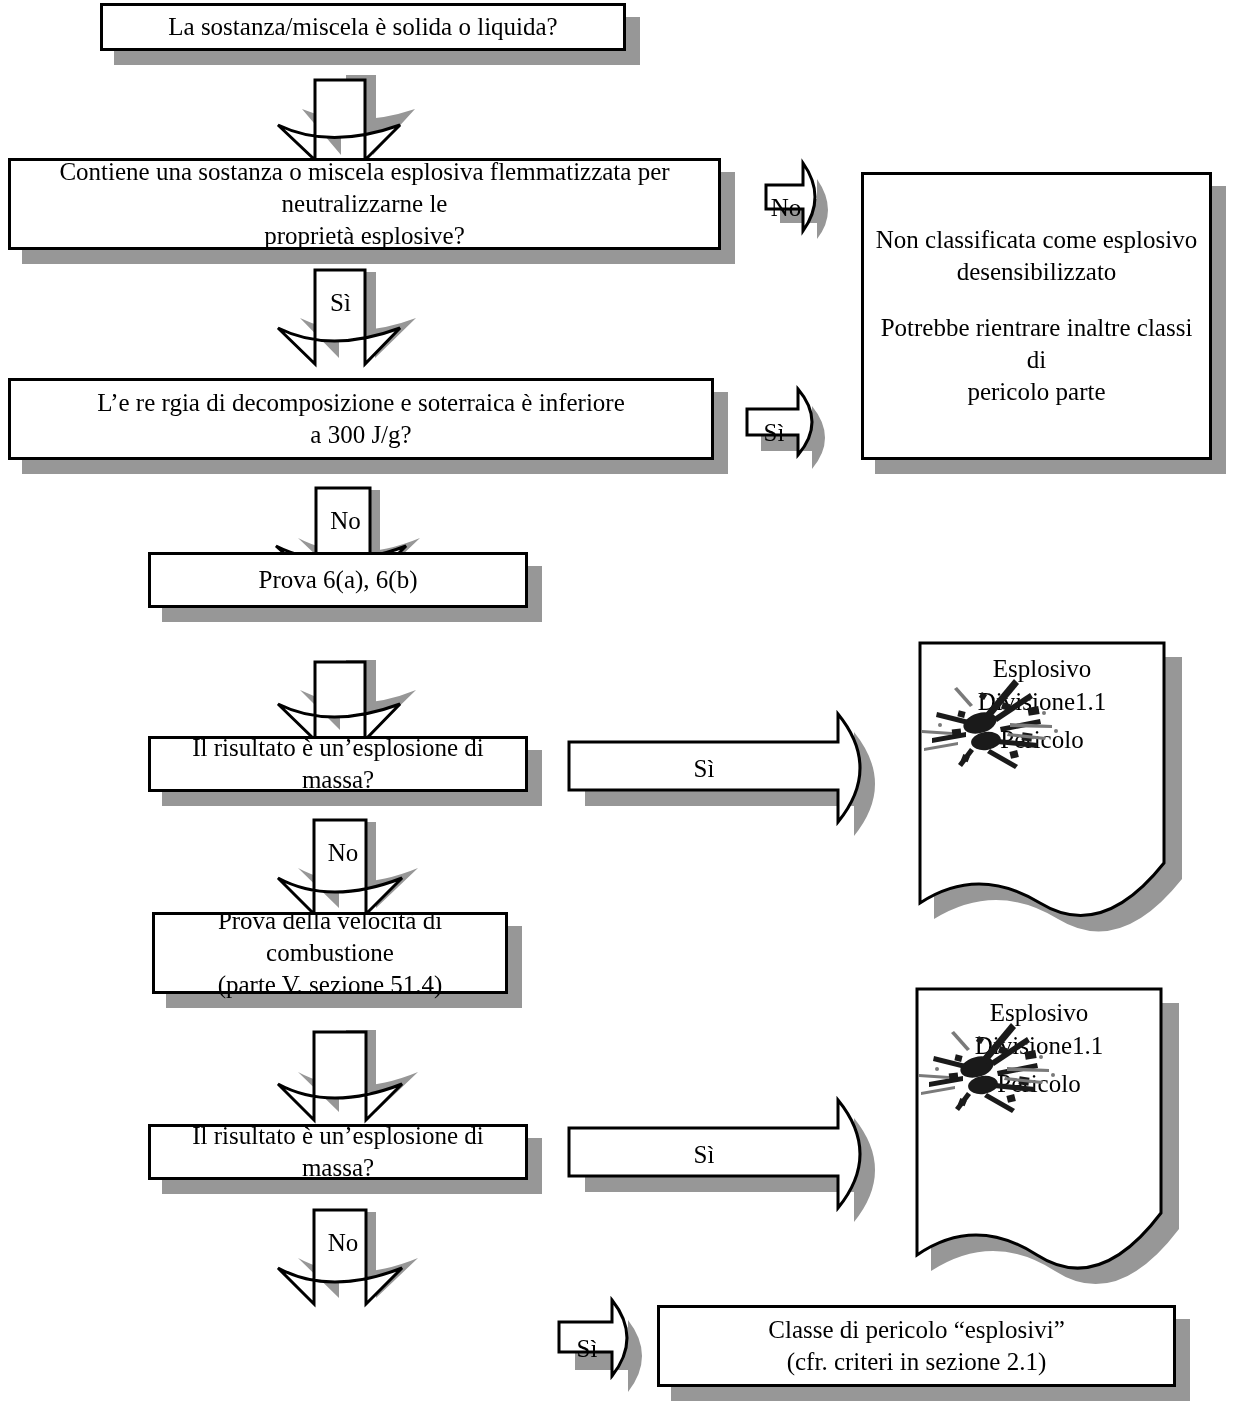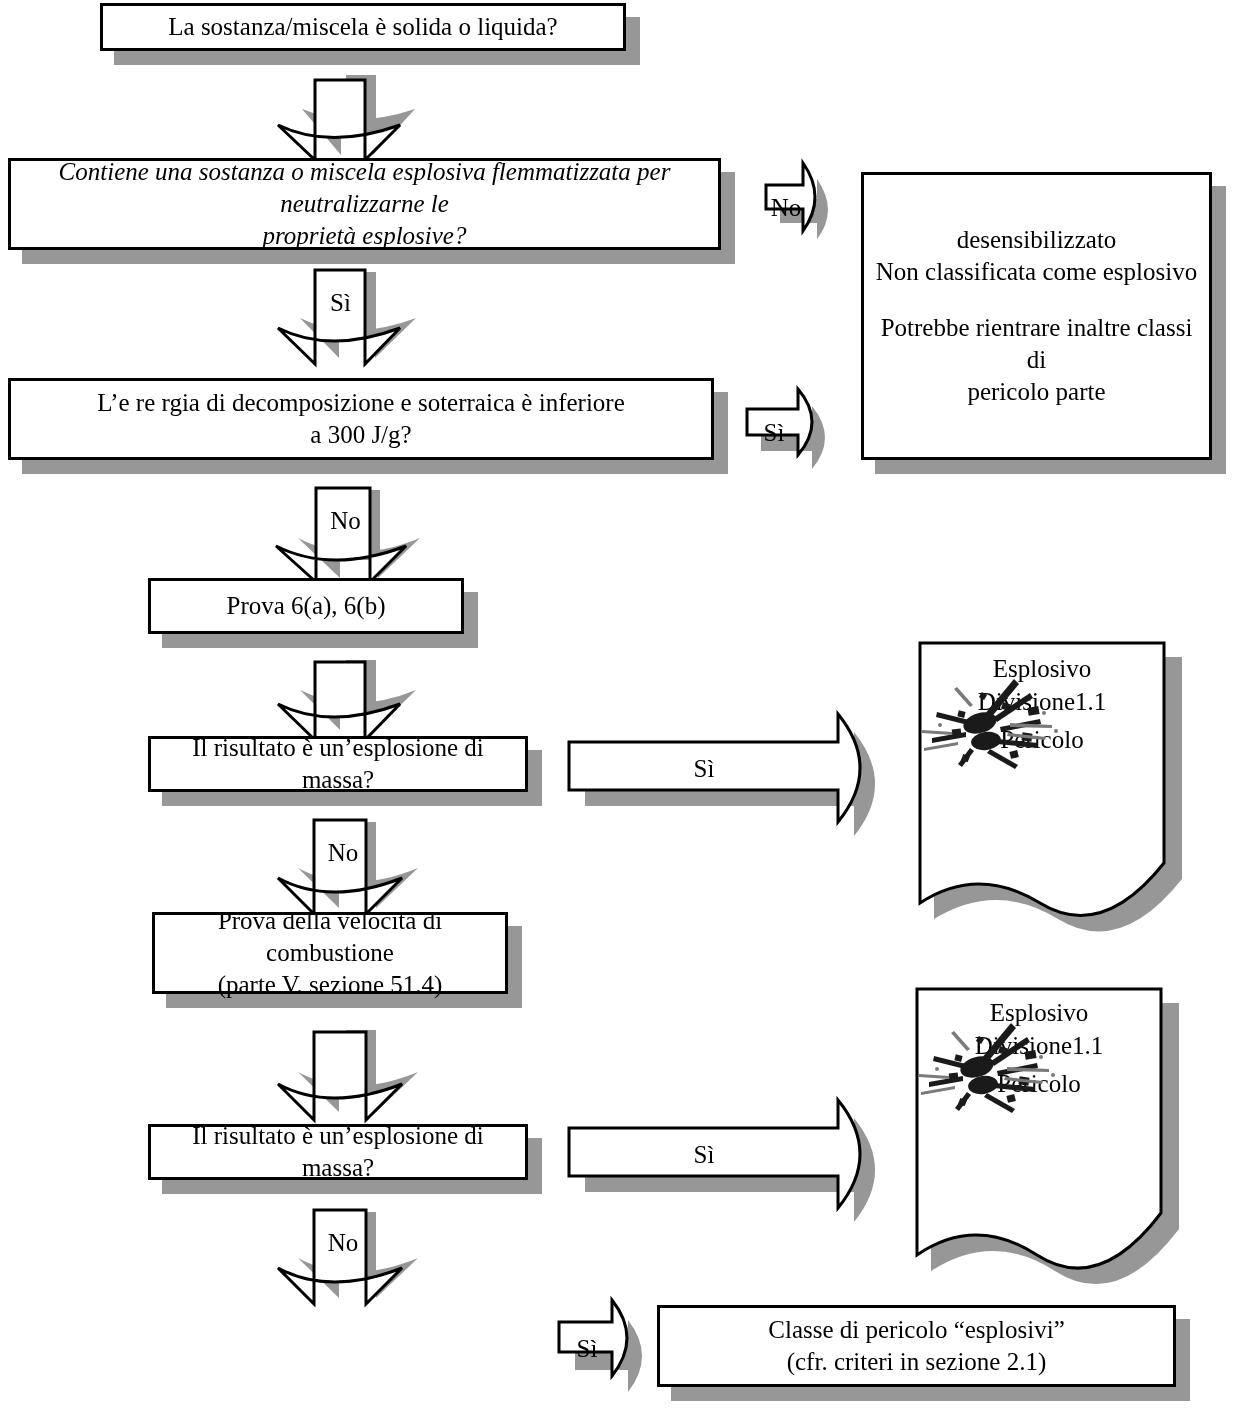--- a/index.html
+++ b/index.html
@@ -110,21 +110,21 @@
     <svg width="165" height="70" viewBox="0 0 165 70" aria-hidden="true">
       <g>
         <path d="M32 57 Q82 78 145 57 L103 103 L103 70 L71 70 L71 103 Z" transform="translate(12,-26)" fill="#979797"></path>
         <rect x="88" y="-3" width="30" height="60" fill="#979797"></rect>
       </g>
       <path d="M20 47 Q72 72 142 47 L107 82 L107 2 L57 2 L57 82 Z" fill="#ffffff" stroke="#000000" stroke-width="3"></path>
     </svg>
     <div class="alabel fs26" style="top:16px;"></div>
   </div>
 
-  <div class="boxwrap" style="left:8px; top:158px; width:713px; height:92px;font-style:italic;">
+  <div class="boxwrap" style="left:8px; top:158px; width:713px; height:92px;">
     <div class="shadow"></div>
     <div class="box fs26">
       <span class="txt">
         <span>Contiene una sostanza o miscela esplosiva flemmatizzata per neutralizzarne le</span>
         <span style="display:block">proprietà esplosive?</span>
       </span>
     </div>
   </div>
 
   <div class="rightarrow" style="left:763px; top:163px; width:85px; height:88px;">
@@ -145,22 +145,22 @@
       </g>
       <path d="M20 70 Q72 96 142 70 L107 106 L107 12 L57 12 L57 106 Z" fill="#ffffff" stroke="#000000" stroke-width="3"></path>
     </svg>
     <div class="alabel fs26" style="top:32px;">Sì</div>
   </div>
 
   <div class="boxwrap" style="left:861px; top:172px; width:351px; height:288px;">
     <div class="shadow"></div>
     <div class="box fs26">
       <span class="txt">
+        <span style="display:block">Non classificata come esplosivo</span>
         <span style="display:block">desensibilizzato</span>
-        <span style="display:block">Non classificata come esplosivo</span>
         <span class="gap"></span>
         <span style="display:block">Potrebbe rientrare inaltre classi di</span>
         <span style="display:block">pericolo parte</span>
       </span>
     </div>
   </div>
 
   <div class="boxwrap" style="left:8px; top:371px; width:706px; height:82px;margin-top:7px;">
     <div class="shadow"></div>
     <div class="box fs26">
@@ -185,21 +185,21 @@
     <svg width="175" height="110" viewBox="0 0 175 110" aria-hidden="true">
       <g>
         <path d="M30 78 Q84 106 152 78 L110 118 L110 90 L72 90 L72 118 Z" transform="translate(10,-18)" fill="#979797"></path>
         <rect x="92" y="12" width="30" height="70" fill="#979797"></rect>
       </g>
       <path d="M18 68 Q74 96 148 68 L112 104 L112 10 L58 10 L58 104 Z" fill="#ffffff" stroke="#000000" stroke-width="3"></path>
     </svg>
     <div class="alabel fs26" style="top:30px;">No</div>
   </div>
 
-  <div class="boxwrap" style="left:148px; top:578px; width:316px; height:56px;">
+  <div class="boxwrap" style="left:148px; top:552px; width:380px; height:56px;">
     <div class="shadow"></div>
     <div class="box fs26">
       <span class="txt">Prova 6(a), 6(b)</span>
     </div>
   </div>
 
   <div class="downarrow" style="left:258px; top:660px; width:165px; height:78px;">
     <svg width="165" height="78" viewBox="0 0 165 78" aria-hidden="true">
       <g>
         <path d="M30 52 Q82 78 146 52 L105 92 L105 64 L70 64 L70 92 Z" transform="translate(12,-22)" fill="#979797"></path>

